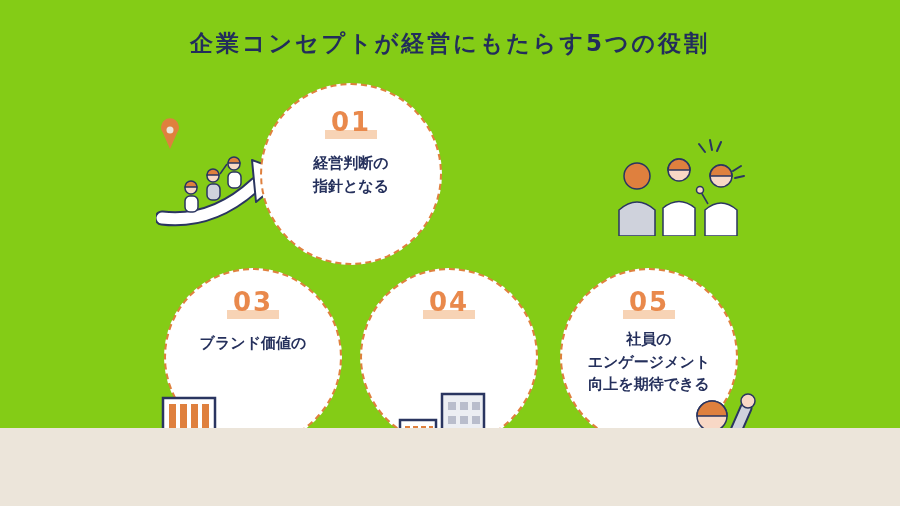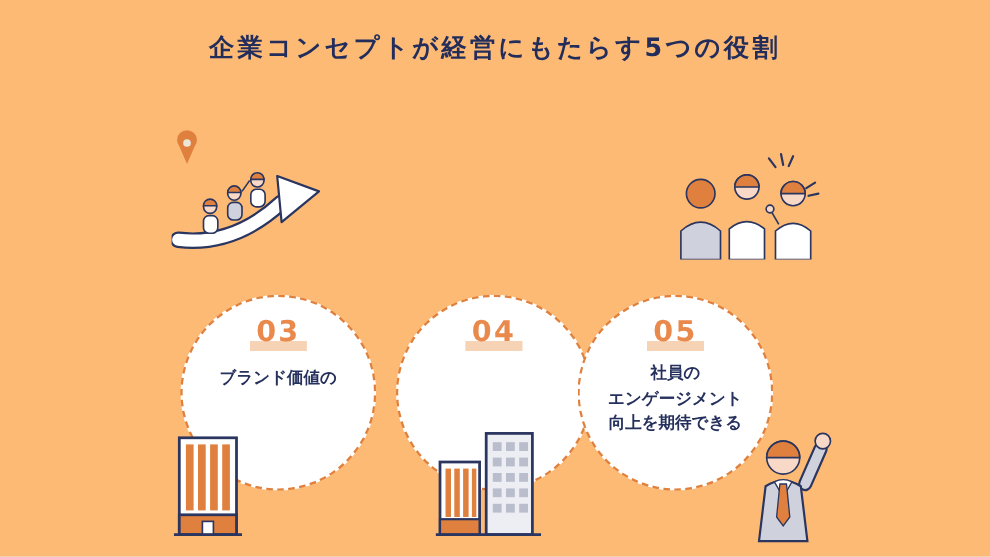--- a/index.html
+++ b/index.html
@@ -1,37 +1,37 @@
 <!DOCTYPE html>
 <html><head>
 <meta charset="utf-8">
 <style>
   * { margin:0; padding:0; box-sizing:border-box; }
   html,body { background:#ece5da; }
   body { font-family:"DejaVu Sans","Liberation Sans",sans-serif; }
   .canvas {
-    position:relative; width:900px; height:506px;
-    background:#fdba74; overflow:hidden; margin:0 auto;
+    position:relative; width:900px; height:428px;
+    background:#84cc16; overflow:hidden; margin:0 auto;
   }
   .title {
     position:absolute; top:28px; left:0; width:100%;
     text-align:center; font-size:23px; font-weight:bold;
     color:#222d5b; letter-spacing:3px;
   }
   .circle {
     position:absolute; background:#ffffff;
     border:2px dashed #df803e; border-radius:50%;
     display:flex; flex-direction:column; align-items:center;
     z-index:2; text-align:center;
   }
   .c1 { left:260px; top:83px;  width:182px; height:182px; }
   .c2 { left:453px; top:83px;  width:182px; height:182px; }
   .c3 { left:164px; top:268px; width:178px; height:178px; }
   .c4 { left:360px; top:268px; width:178px; height:178px; }
-  .c5 { left:525px; top:268px; width:178px; height:178px; }
+  .c5 { left:560px; top:268px; width:178px; height:178px; }
   .num {
     margin-top:24px; font-size:26px; font-weight:bold;
     color:#e9894c; letter-spacing:2px; line-height:1;
     padding:0 6px 4px; box-shadow: inset 0 -9px 0 #f7d3b5;
   }
   .c3 .num, .c4 .num, .c5 .num { margin-top:19px; }
   .role-text {
     margin-top:13px; font-size:15px; font-weight:bold;
     color:#25305c; line-height:1.55;
   }
@@ -144,20 +144,27 @@
     <path d="M62,62 L76,30" stroke="#2a3560" stroke-width="13" stroke-linecap="round"></path>
     <path d="M62,62 L76,30" stroke="#cfd2dc" stroke-width="9" stroke-linecap="round"></path>
     <circle cx="78" cy="23" r="7" fill="#f8d8c6" stroke="#2a3560" stroke-width="1.5"></circle>
     <circle cx="42" cy="38" r="15" fill="#f8d8c6" stroke="#2a3560" stroke-width="1.5"></circle>
     <path d="M27,38 a15,15 0 0 1 30,0 Z" fill="#df803e" stroke="#2a3560" stroke-width="1.5"></path>
     <path d="M20,114 L26,64 Q42,54 58,64 L64,114 Z" fill="#cfd2dc" stroke="#2a3560" stroke-width="2"></path>
     <path d="M34,60 L42,74 L50,60 Q42,56 34,60 Z" fill="#ffffff" stroke="#2a3560" stroke-width="1.2"></path>
     <path d="M39,62 L45,62 L48,92 L42,100 L36,92 Z" fill="#df803e" stroke="#2a3560" stroke-width="1.2"></path>
   </svg>
 
+  <div class="circle c1">
+    <div class="num">01</div>
+    <div class="role-text">
+      <span>経営判断の</span><br>
+      <span>指針となる</span>
+    </div>
+  </div>
 
 
   <div class="circle c3">
     <div class="num">03</div>
     <div class="role-text">
       <span>ブランド価値の</span><br>
     </div>
   </div>
 
   <div class="circle c4">

